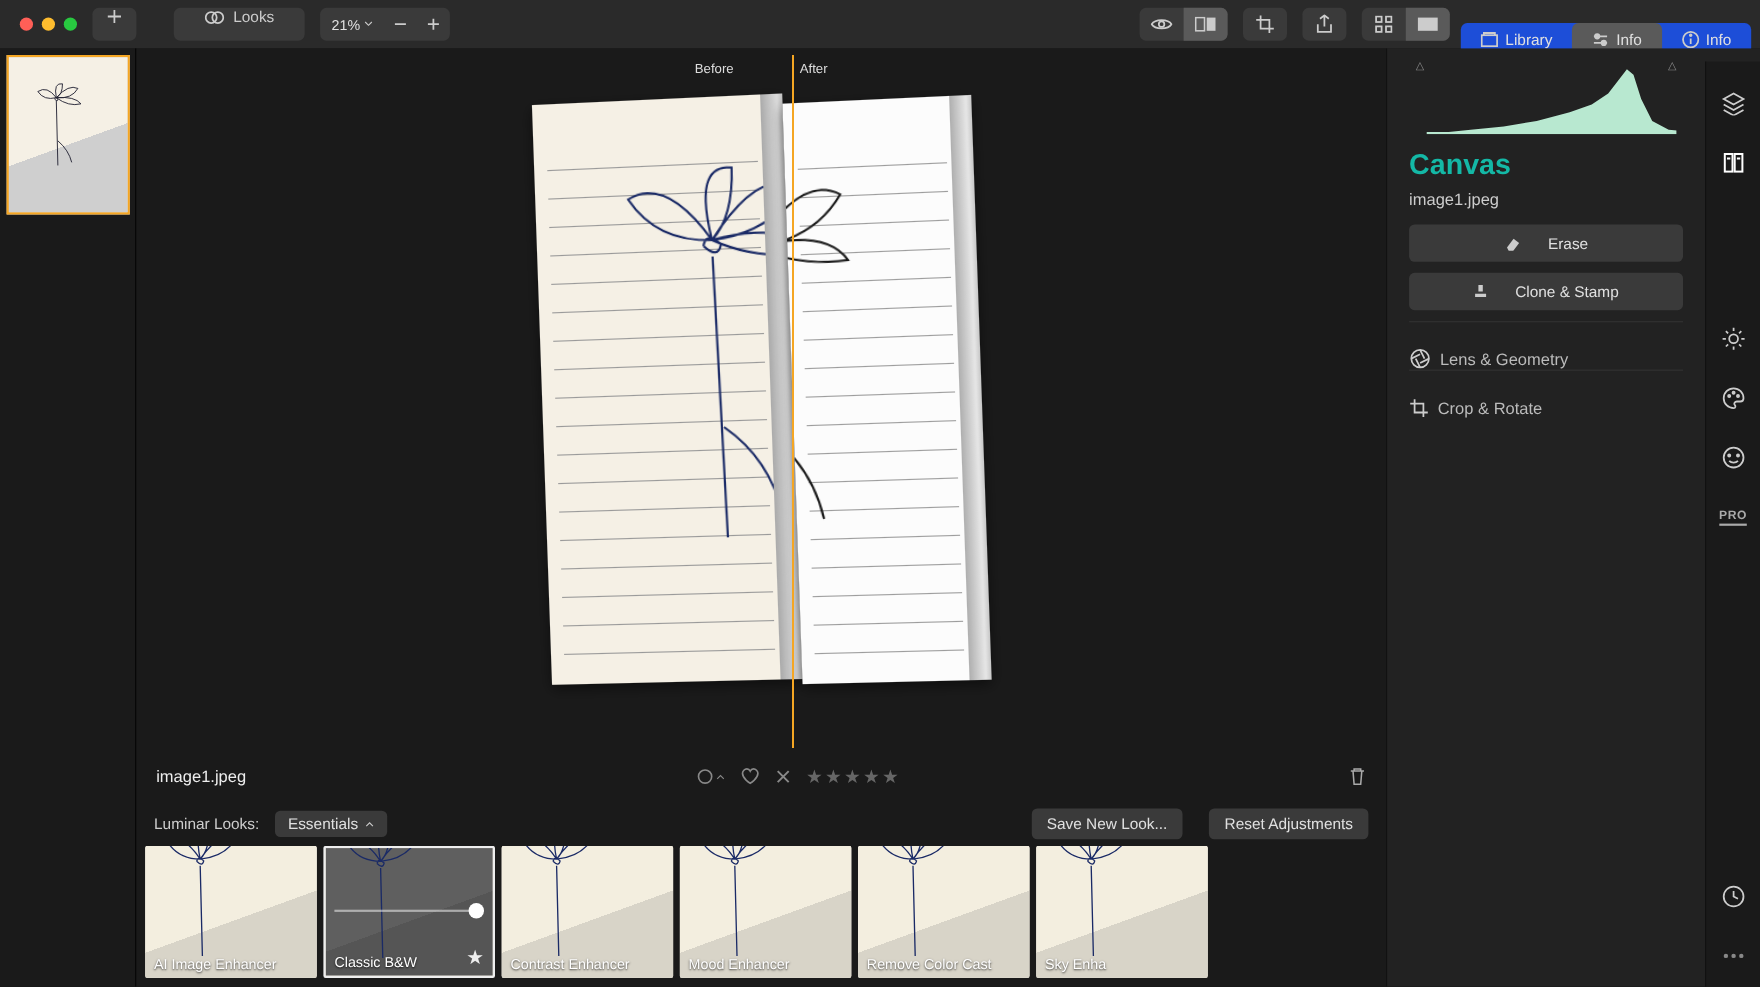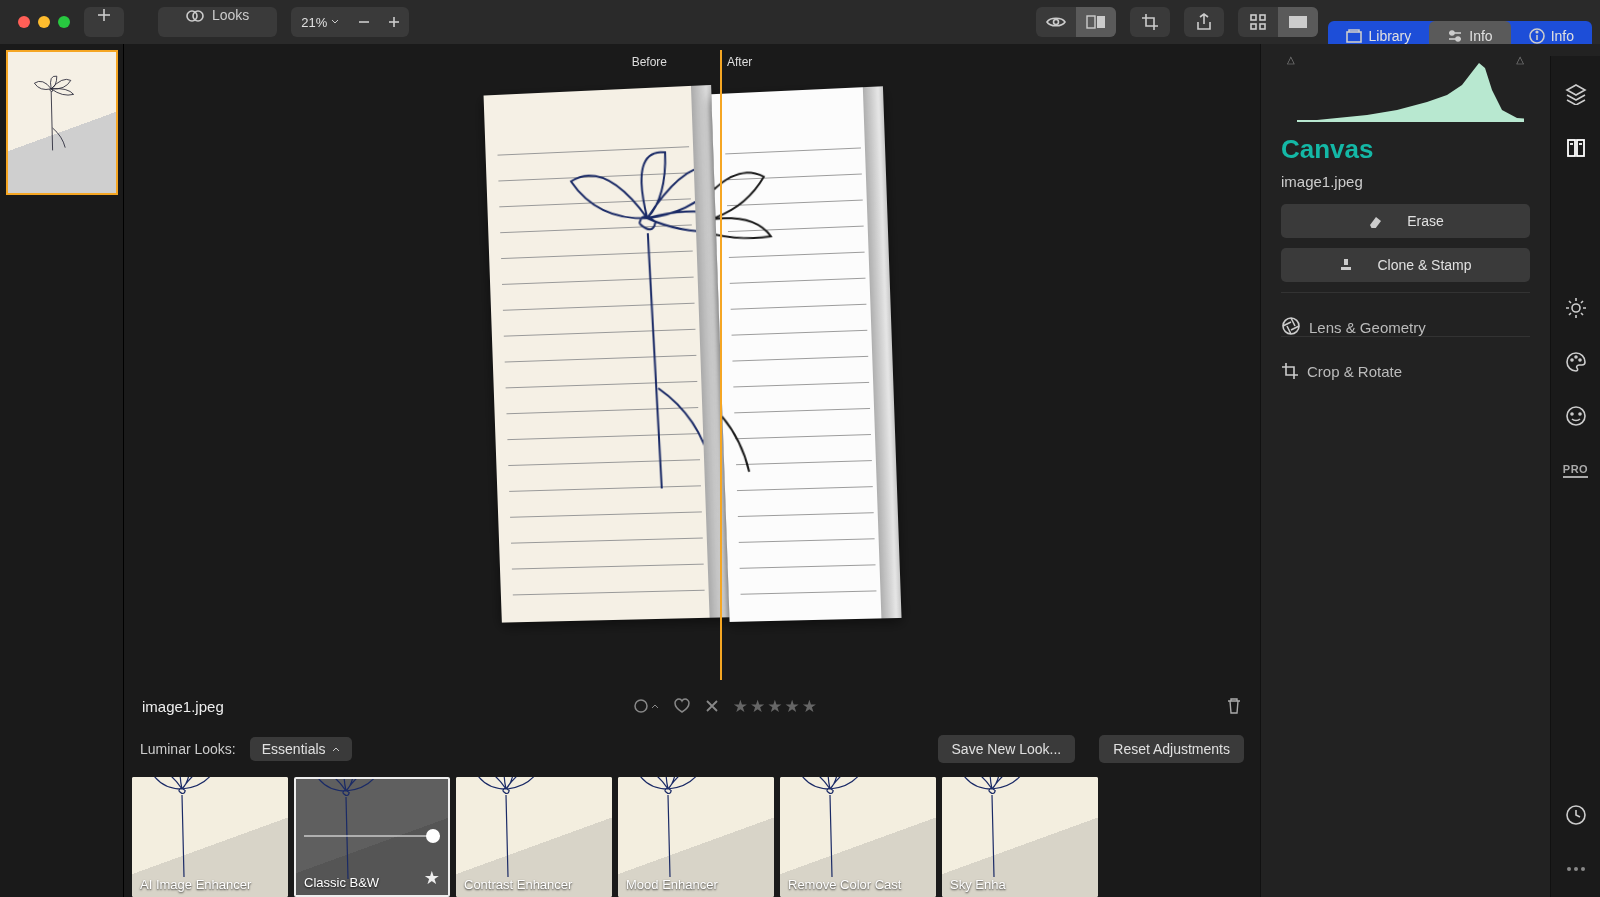--- a/index.html
+++ b/index.html
@@ -68,21 +68,21 @@
 .star-row{ display:flex; gap:2px;}
 .trash-right{ margin-left:auto; }
 
 
 .looks-bar { height: 40px; display: flex; align-items: center; padding: 0 16px; gap: 14px; font-size: 14px; }
 .looks-label { color: #ccc; }
 .looks-dropdown { background: #3a3a3a; padding: 4px 12px; border-radius: 5px; display: flex; align-items: center; gap: 6px; cursor: pointer; }
 .save-look-btn, .reset-btn { background: #3a3a3a; padding: 6px 14px; border-radius: 5px; cursor: pointer; margin-left: auto; text-align: right; }
 .reset-btn{ margin-left:10px; }
 
-.looks-strip { height: 128px; display: flex; gap: 6px; padding: 0 8px; overflow: hidden; align-items: flex-end; }
+.looks-strip { height: 128px; display: flex; gap: 6px; padding: 0 8px; overflow: hidden; }
 .look-card { width: 156px; height: 120px; background: #f5f0e5; position: relative; border-radius: 2px; overflow: hidden; flex-shrink: 0; cursor: pointer; }
 .look-card.selected { border: 2px solid #eee; }
 .look-card.bw .look-bg{ filter: grayscale(1) brightness(0.4);}
 .look-bg{ position:absolute; inset:0; background: linear-gradient(160deg,#f3eedf 55%, #d8d4c8 55%);}
 .look-label { position: absolute; bottom: 4px; left: 8px; right: 8px; font-size: 13px; color: #fff; text-shadow: 0 1px 2px rgba(0,0,0,0.8); line-height: 1.2; }
 .look-star { position: absolute; bottom: 6px; right: 8px; color: #eee; font-size: 18px; }
 .look-slider { position: absolute; bottom: 50%; left: 8px; right: 8px; height: 2px; background: rgba(255,255,255,0.5); }
 .look-slider-knob { position: absolute; right: 0; top: -6px; width: 14px; height: 14px; border-radius: 50%; background: #fff; }
 .look-flower{ position:absolute; top:-20px; left:10px; transform:scale(0.4); transform-origin:top left;}
 

